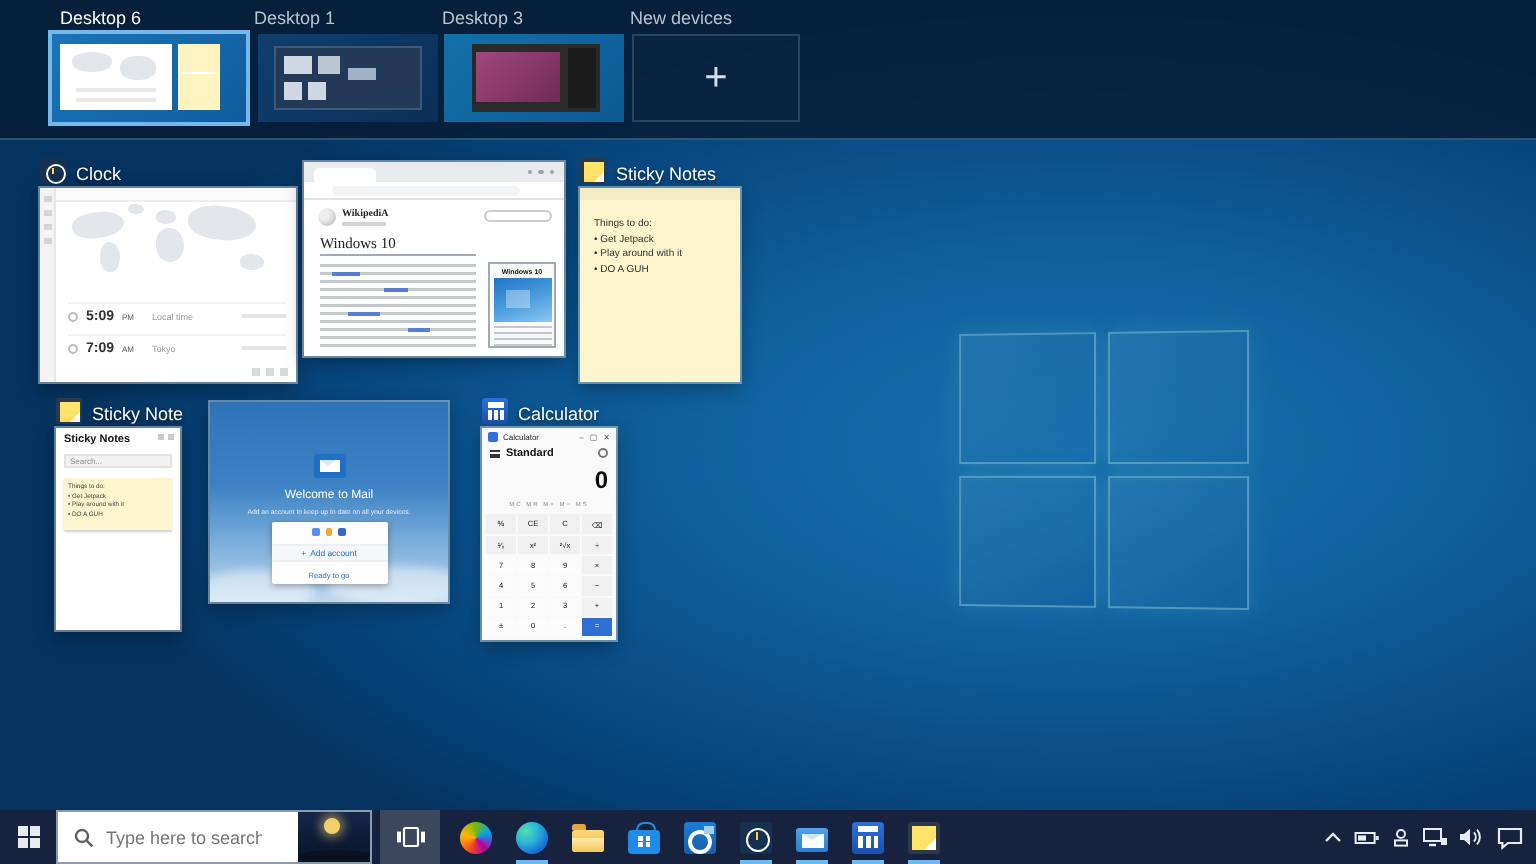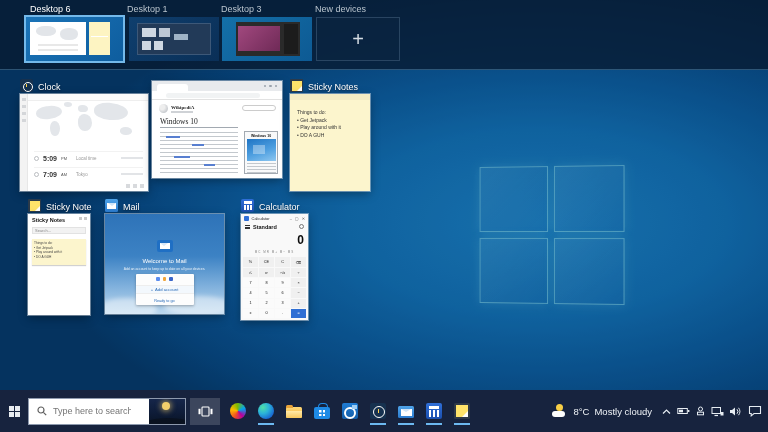--- a/index.html
+++ b/index.html
@@ -137,21 +137,21 @@
   .cw-hist{position:absolute;right:4px;top:10px;width:5px;height:5px;border:1px solid #777;border-radius:50%}
   .cw-disp{position:absolute;right:4px;top:19px;font-size:12px;font-weight:bold;color:#0b0b0b}
   .cw-mem{position:absolute;left:0;right:0;top:36px;text-align:center;font-size:3px;letter-spacing:1px;color:#888}
   .cw-keys{position:absolute;left:2px;right:2px;top:43px;bottom:2px;display:grid;
     grid-template-columns:repeat(4,1fr);gap:1px}
   .cw-keys span{background:#f0f0f0;display:flex;align-items:center;justify-content:center;font-size:3.8px;color:#111}
   .cw-keys span.num{background:#fbfbfb}
   .cw-keys span.eq{background:#2f6fd4;color:#fff}
 
   
-  .taskbar{position:absolute;left:0;bottom:0;width:768px;height:42px;background:#17233e;display:flex;align-items:center}
+  .taskbar{position:absolute;left:0;bottom:0;width:768px;height:27px;background:#17233e;display:flex;align-items:center}
   .tbtn{width:28px;height:27px;display:flex;align-items:center;justify-content:center;position:relative;flex:0 0 auto}
   .tbtn.running::after{content:"";position:absolute;left:6px;right:6px;bottom:0;height:2px;background:#6cb8f0}
   .start{width:28px}
   .startlogo{display:grid;grid-template-columns:5px 5px;grid-template-rows:5px 5px;gap:1px}
   .startlogo i{background:#e8ecf0}
   .searchbox{width:158px;height:27px;background:#fff;border:1px solid #8d99ad;display:flex;align-items:center;flex:0 0 auto}
   .searchbox svg{margin:0 6px 0 8px;flex:0 0 auto}
   .searchbox input{border:none;outline:none;font-size:9px;color:#3c3c3c;width:78px;background:transparent;font-family:"Liberation Sans",sans-serif}
   .bing{width:36px;height:25px;margin-left:auto;position:relative;overflow:hidden;
     background:linear-gradient(to bottom,#16264a 0%,#0e1c38 55%,#0a1426 100%)}
@@ -363,24 +363,20 @@
       <div class="snl-card">
         <span>Things to do:</span>
         <span>• Get Jetpack</span>
         <span>• Play around with it</span>
         <span>• DO A GUH</span>
       </div>
     </div>
   </div>
 
   <div class="wgroup" style="left:105px;top:199px;width:119px">
-    <div class="wtitle">
-      <span class="ic ic-mail"></span>
-      <span>Mail</span>
-    </div>
     <div class="wthumb mailw" style="width:119px;height:100px">
       <div class="cloud" style="left:-8px;bottom:-6px;width:60px;height:22px"></div>
       <div class="cloud" style="right:-10px;bottom:-2px;width:70px;height:20px"></div>
       <div class="cloud" style="left:30px;bottom:14px;width:50px;height:12px;opacity:.6"></div>
       <div class="mail-env"></div>
       <div class="mail-welcome">Welcome to Mail</div>
       <div class="mail-sub">Add an account to keep up to date on all your devices.</div>
       <div class="mail-card">
         <div class="mail-dots">
           <i style="background:#5b8def"></i>
@@ -496,25 +492,20 @@
       </div>
     <div class="tbtn running">
         <span class="appico a-calc"></span>
       </div>
     <div class="tbtn running">
         <span class="appico a-sticky"></span>
       </div>
 
     <div class="spacer"></div>
 
-    <div class="weather">
-      <span class="wico"></span>
-      <span class="wtext">8°C</span>
-      <span class="wtext">Mostly cloudy</span>
-    </div>
 
     <div class="tray">
       <span class="tico">
         <svg width="11" height="9" viewBox="0 0 11 9">
             <polyline points="2,6.5 5.5,3 9,6.5" fill="none" stroke="#e6ecf2" stroke-width="1.2"></polyline>
           </svg>
       </span>
       <span class="tico">
         <svg width="13" height="10" viewBox="0 0 13 10">
             <rect x="0.8" y="2.5" width="9.5" height="5" fill="none" stroke="#e6ecf2" stroke-width="1"></rect>

